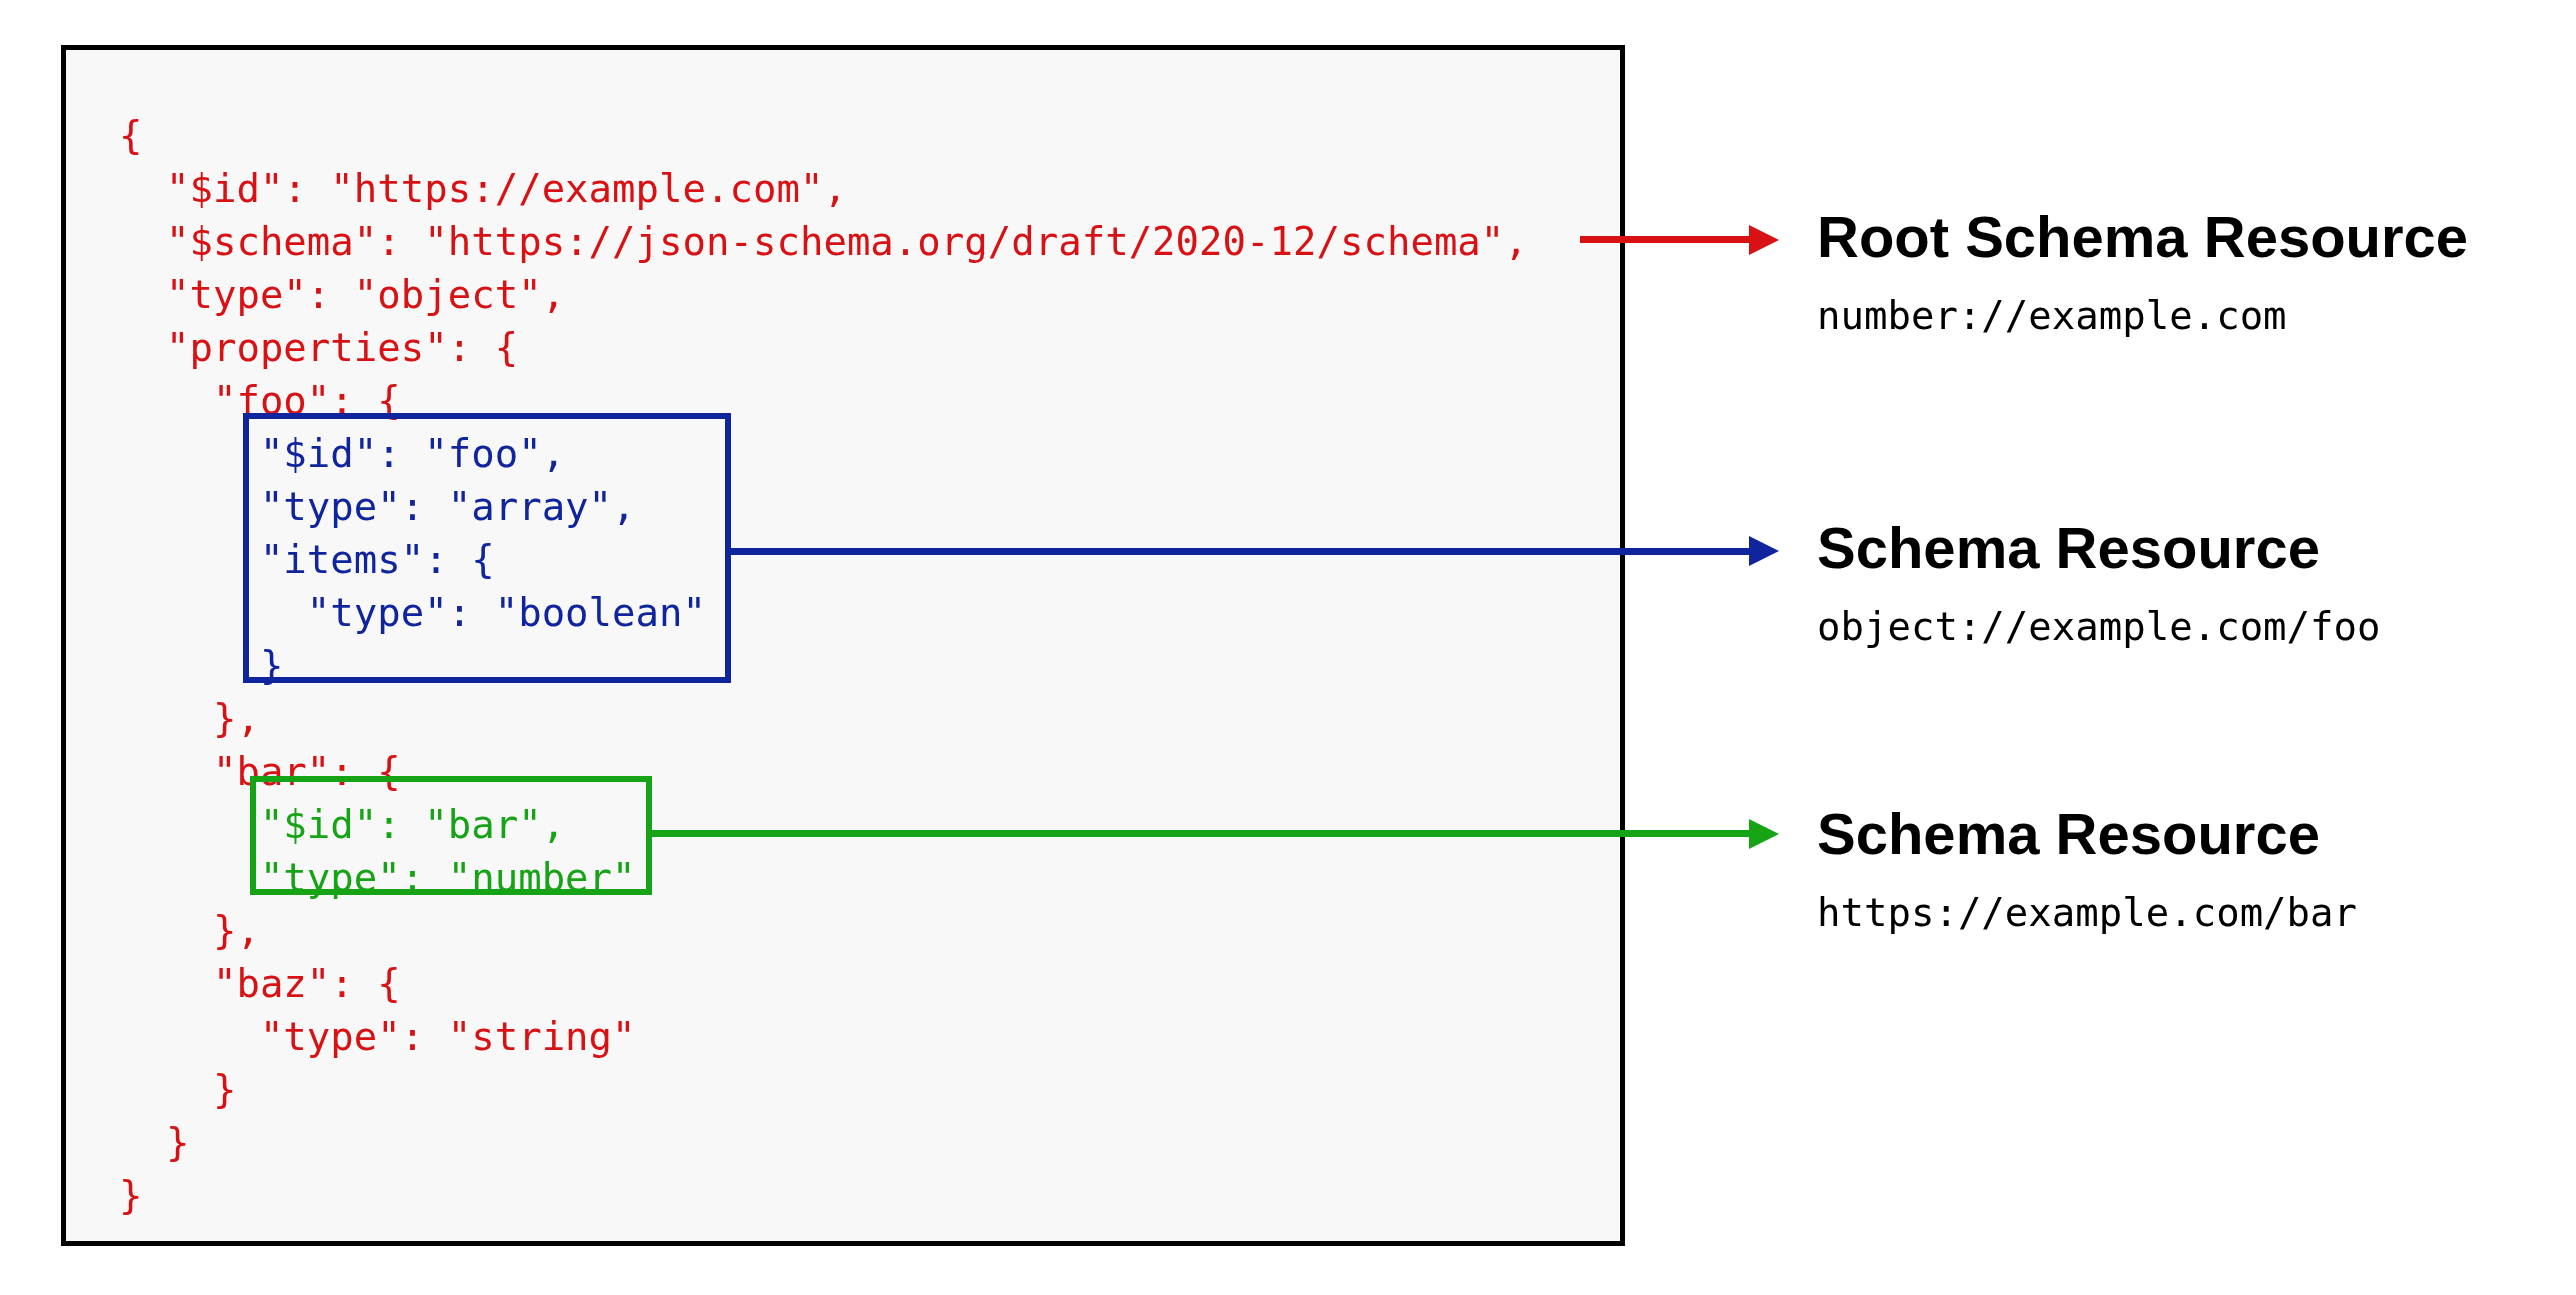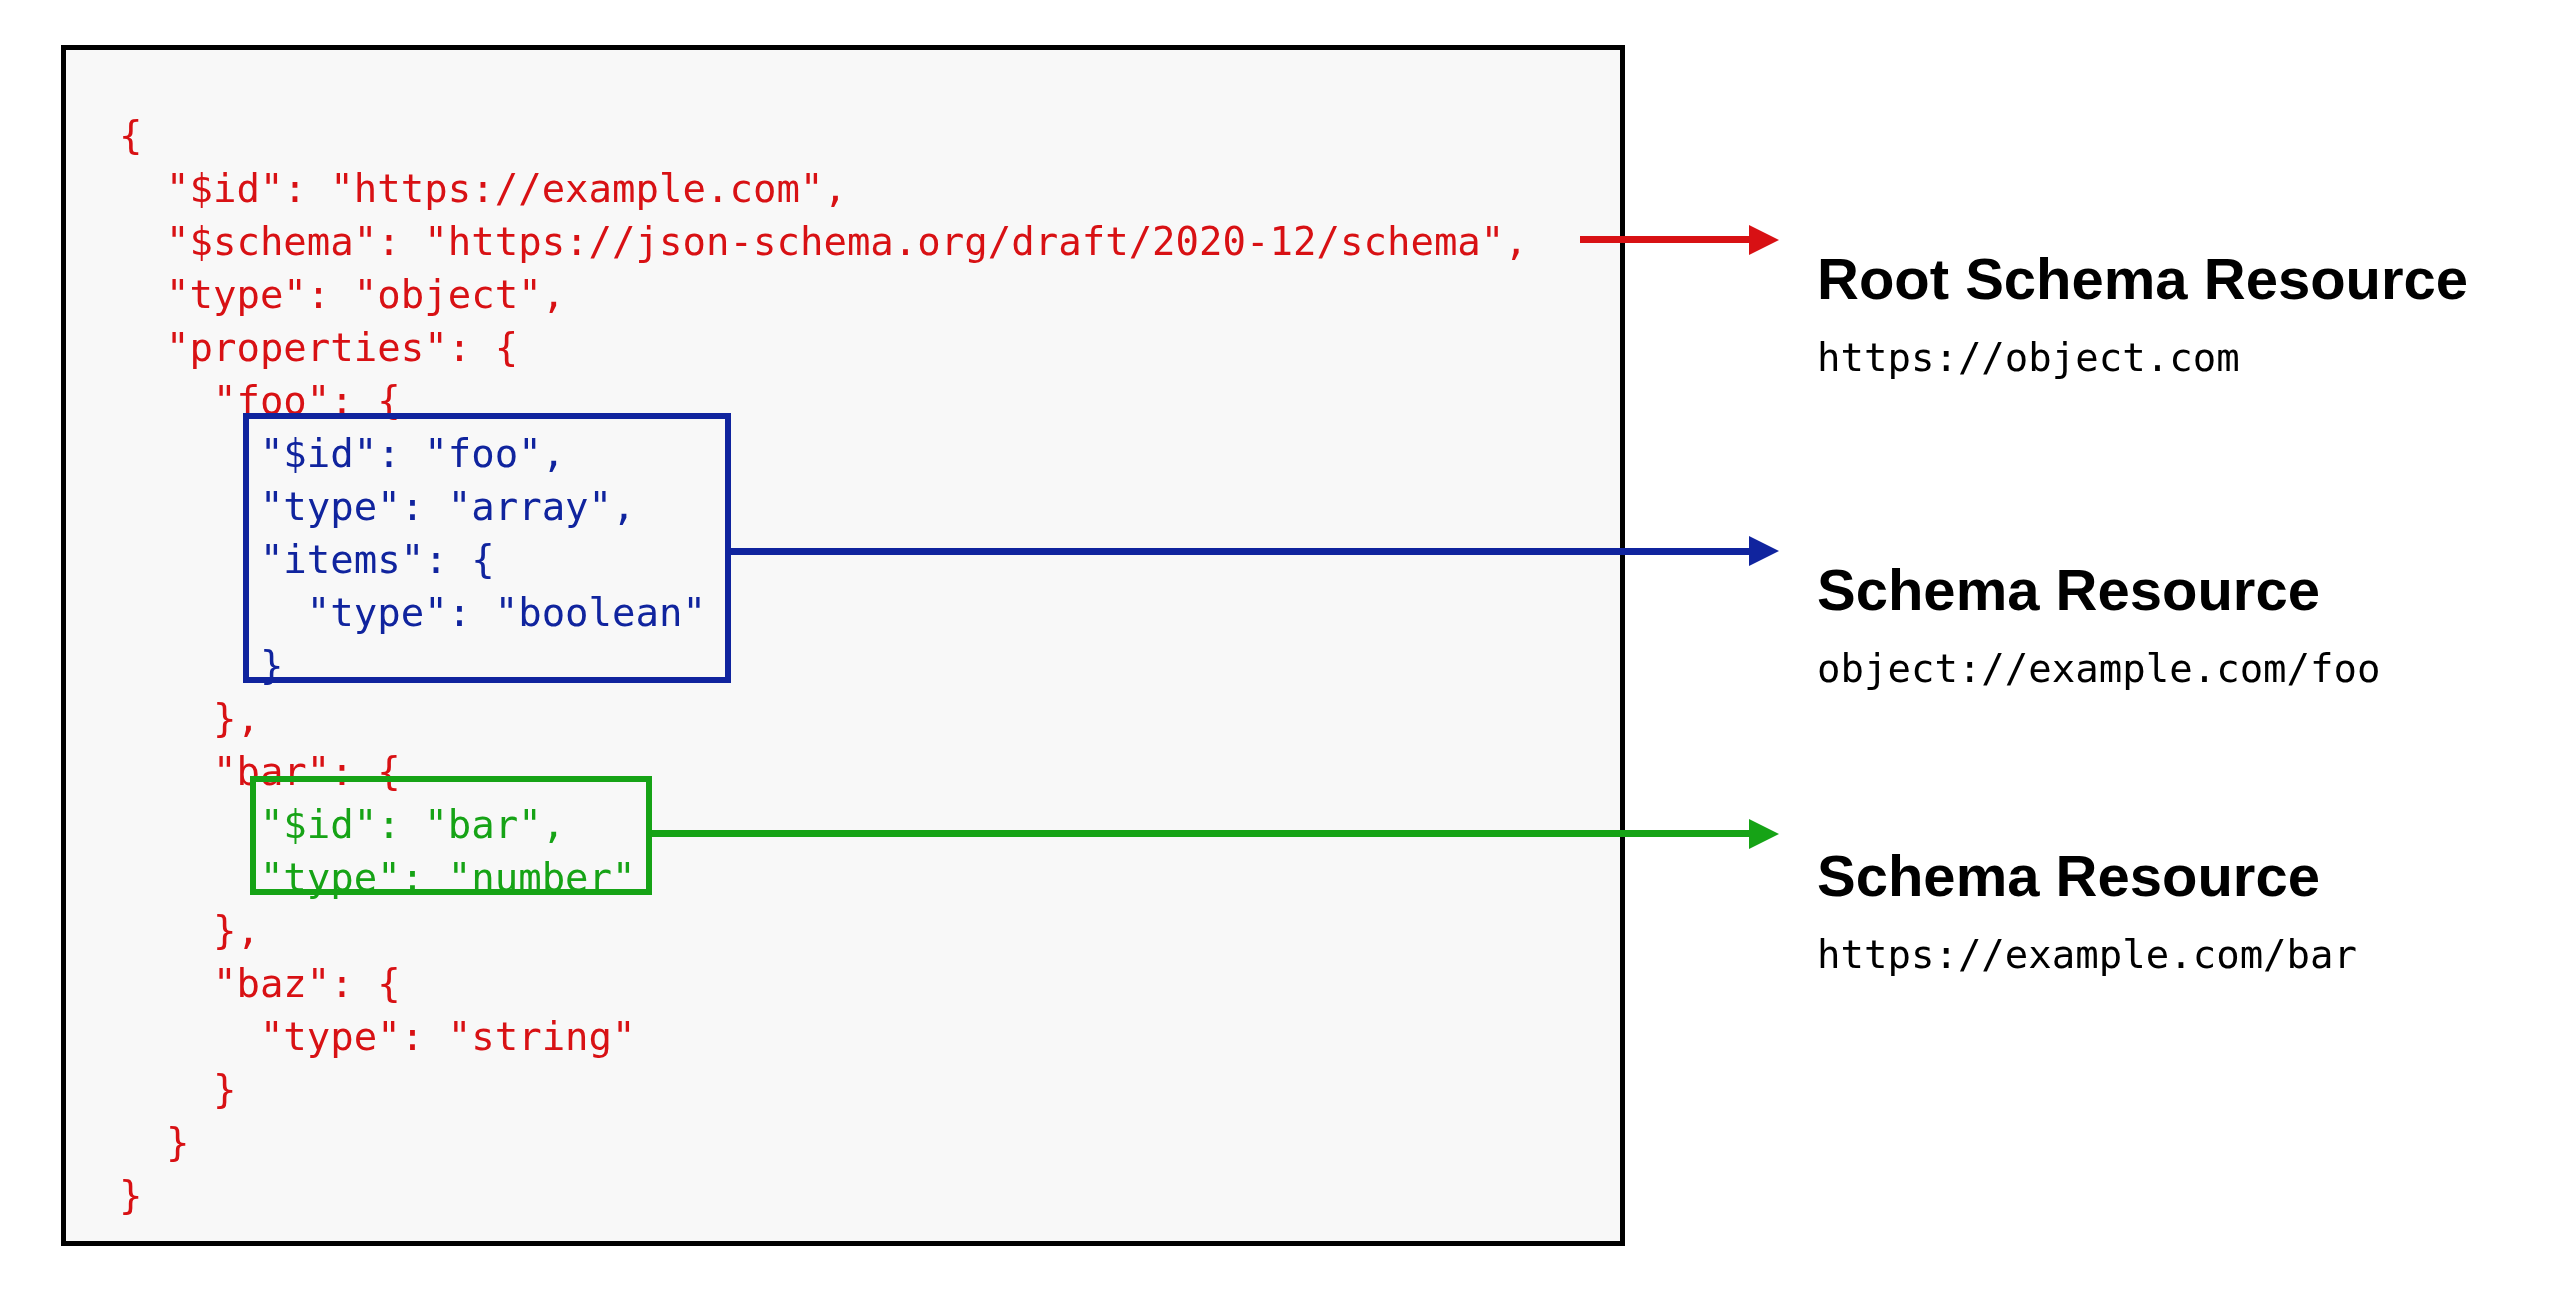--- a/index.html
+++ b/index.html
@@ -66,21 +66,20 @@
   .ann-root { top: 203px; }
   .ann-foo  { top: 514px; }
   .ann-bar  { top: 800px; }
   .ann-title {
     font-family: "Liberation Sans", sans-serif;
     font-weight: 700;
     font-size: 58px;
     line-height: 68px;
     color: var(--text_black, #000000);
     white-space: nowrap;
-    margin-top: 42px;
   }
   .ann-url {
     font-family: "DejaVu Sans Mono", "Liberation Mono", monospace;
     font-size: 39px;
     line-height: 52px;
     margin-top: 19.4px;
     color: var(--text_black, #000000);
     white-space: nowrap;
   }
 </style>
@@ -120,21 +119,21 @@
 
   <div class="shaft shaft-red"></div>
   <div class="head head-red"></div>
   <div class="shaft shaft-blue"></div>
   <div class="head head-blue"></div>
   <div class="shaft shaft-green"></div>
   <div class="head head-green"></div>
 
   <div class="ann ann-root">
     <div class="ann-title">Root Schema Resource</div>
-    <div class="ann-url">https://object.com</div>
+    <div class="ann-url">number://example.com</div>
   </div>
   <div class="ann ann-foo">
     <div class="ann-title">Schema Resource</div>
     <div class="ann-url">object://example.com/foo</div>
   </div>
   <div class="ann ann-bar">
     <div class="ann-title">Schema Resource</div>
     <div class="ann-url">https://example.com/bar</div>
   </div>
 

